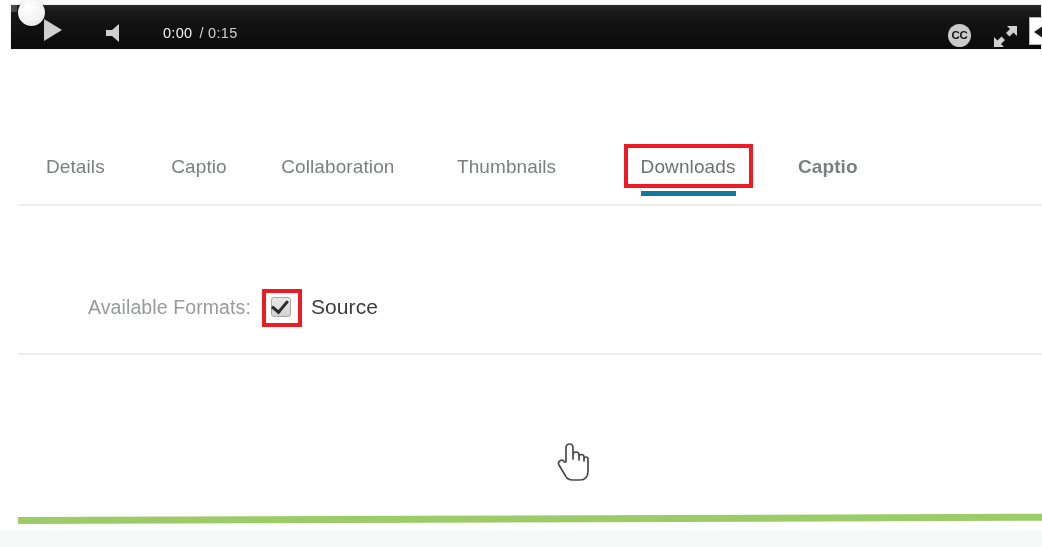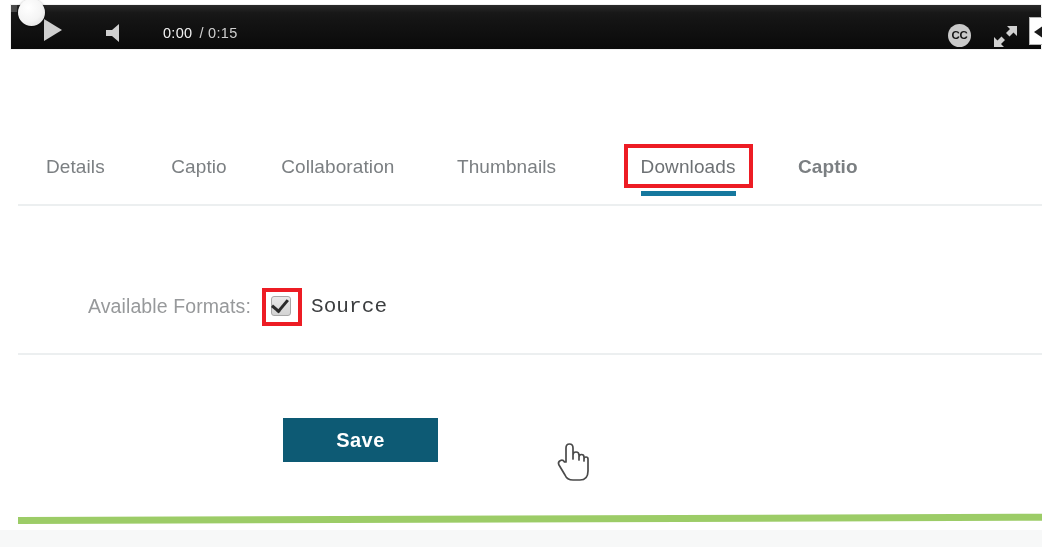--- a/index.html
+++ b/index.html
@@ -248,21 +248,20 @@
     height: 38px;
     border: 4px solid #ed1c24;
     box-sizing: border-box;
     pointer-events: none;
   }
   .source-label {
     font-size: 21px;
     color: #3b3d3f;
     margin-left: 8px;
     letter-spacing: 0.1px;
-    font-family: Liberation Mono, monospace;
   }
 
   
   .action-row {
     position: absolute;
     left: 18px;
     top: 390px;
     width: 1030px;
     height: 110px;
   }
@@ -406,21 +405,20 @@
       <span class="cb-redbox"></span>
     </span>
 
     <span class="source-label">Source</span>
 
   </div>
 </div>
 
 <div class="action-row">
 
-  <button class="save-btn">Save</button>
 
 
 </div>
 
 <svg class="hand-cursor" viewBox="0 0 34 44">
   <path d="M11 22 L11 8 Q11 4 14.5 4 Q18 4 18 8 L18 19 L18 15 Q18 12 21 12 Q24 12 24 15 L24 20 L24 17 Q24 14.5 26.5 14.5 Q29 14.5 29 17 L29 21 L29 19 Q29 17 31 17 Q33 17 33 19 L33 31 Q33 40 25 40 L18 40 Q12 40 10 35 L4 25 Q2.5 22 5.5 20.5 Q8 19.5 9.5 22 Z" fill="#ffffff" stroke="#4a4a4a" stroke-width="1.7" stroke-linejoin="round"></path>
 </svg>
 
 <div class="green-bar"></div>
 <div class="bottom-strip"></div>

